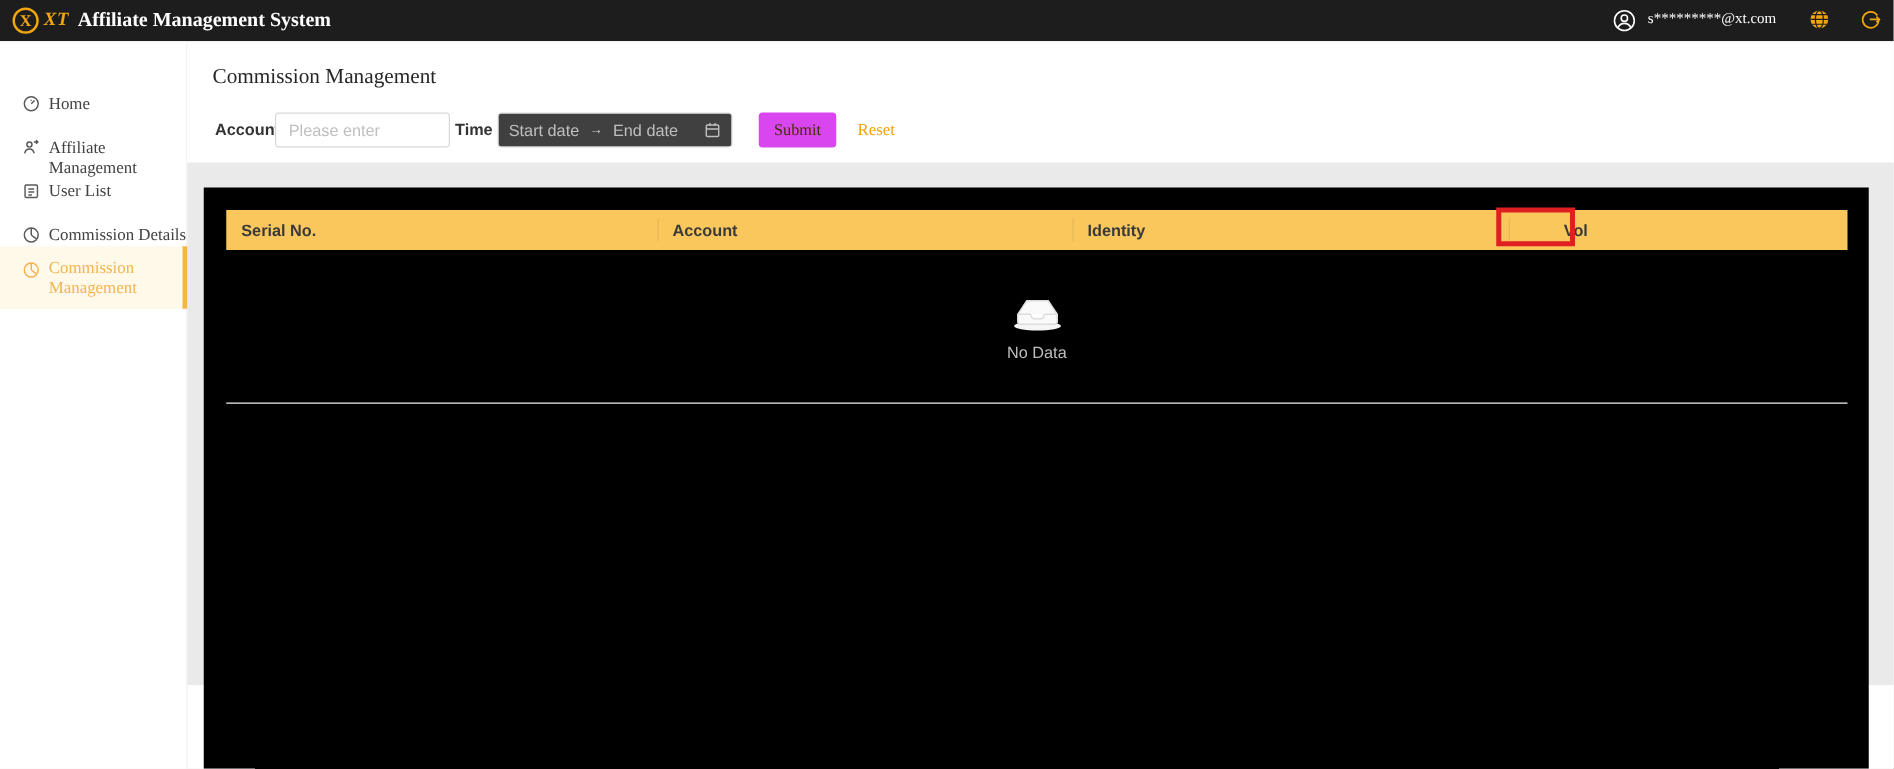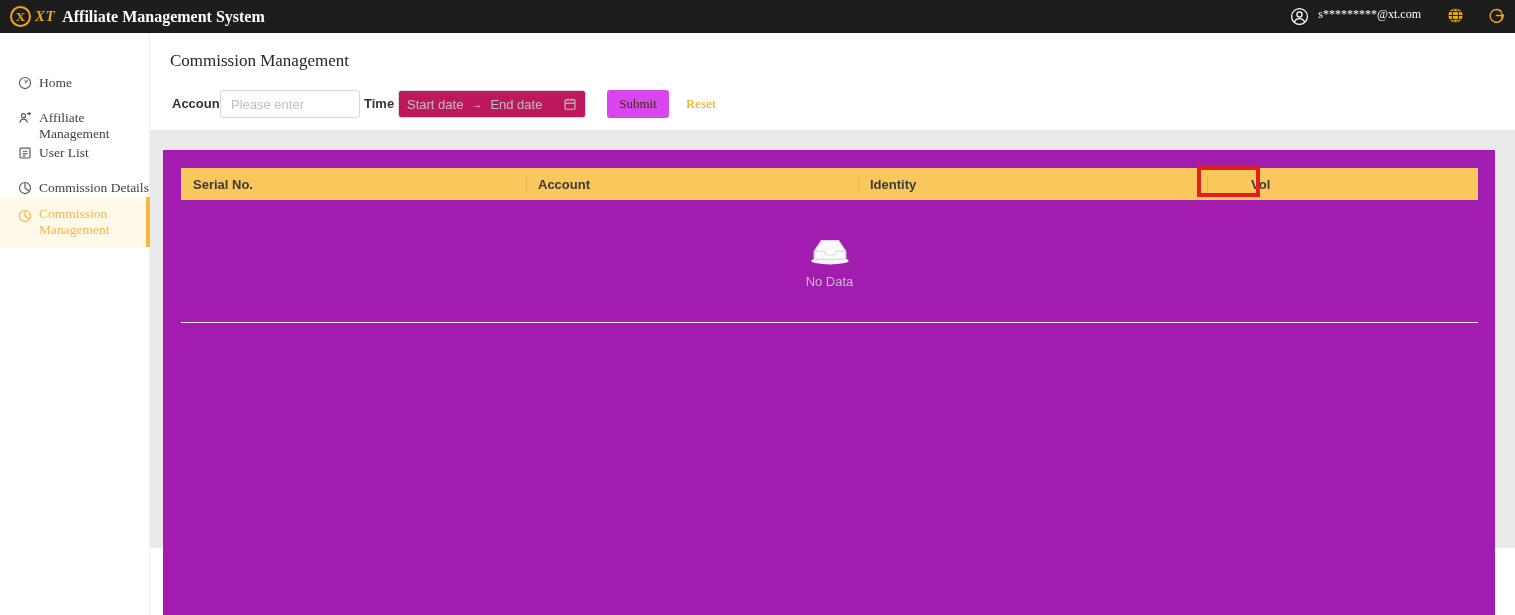--- a/index.html
+++ b/index.html
@@ -42,33 +42,33 @@
   
   .content-header { left:150px; top:33px; width:1365px; height:97px; background:#fff; }
   .page-title { left:170px; top:51px; font-family:"Liberation Serif", serif;
                 font-size:17px; color:#262626; }
   .filter-label { top:96px; font-size:13px; font-weight:bold; color:#333; }
   .account-input { left:220px; top:90px; width:140px; height:28px; border:1px solid #d9d9d9;
                    border-radius:3px; font-size:13px; color:#333; padding:0 10px; outline:none; }
   .account-input::placeholder { color:#bfbfbf; }
   .range-picker { left:398px; top:90px; width:188px; height:28px; border:1px solid #d9d9d9;
                   border-radius:3px; display:flex; align-items:center; padding:0 8px;
-                  background:#be185d; cursor:pointer; }
+                  background:#404040; cursor:pointer; }
   .range-ph { font-size:13px; color:#bfbfbf; }
   .range-sep { font-size:11px; color:#cfcfcf; margin:0 8px; }
   .cal-icon { margin-left:auto; color:#bfbfbf; display:flex; }
   .submit-btn { left:607px; top:90px; width:62px; height:28px; background:#d946ef; border:none;
                 border-radius:3px; font-family:"Liberation Serif", serif; font-size:13px;
                 color:#3f3000; cursor:pointer; }
   .reset-link { left:686px; top:96px; font-family:"Liberation Serif", serif; font-size:13.5px;
                 color:#f2a50c; cursor:pointer; }
 
   
   .gray-band { left:150px; top:130px; width:1365px; height:418px; background:#eaeaea; }
-  .card { left:163px; top:150px; width:1332px; height:465px; background:#a21caf;text-align:right; }
+  .card { left:163px; top:150px; width:1332px; height:465px; background:#000000;text-align:right; }
 
   .table-header { position:absolute; left:18px; top:18px; width:1297px; height:32px;
                   background:#f9c75c; display:flex; align-items:center; }
   .th-cell { font-size:13px; font-weight:bold; color:#3a3a3a; padding-left:12px;
              position:relative; height:100%; display:flex; align-items:center; }
   .th-cell + .th-cell::before { content:""; position:absolute; left:0; top:7px; bottom:7px;
                                 width:1px; background:rgba(0,0,0,0.08); }
   .c0 { width:345px; } .c1 { width:332px; } .c2 { width:349px; } .c3 { width:271px;padding-left:44px; }
 
   .annotation-box { position:absolute; left:1034px; top:16px; width:63px; height:31px;

